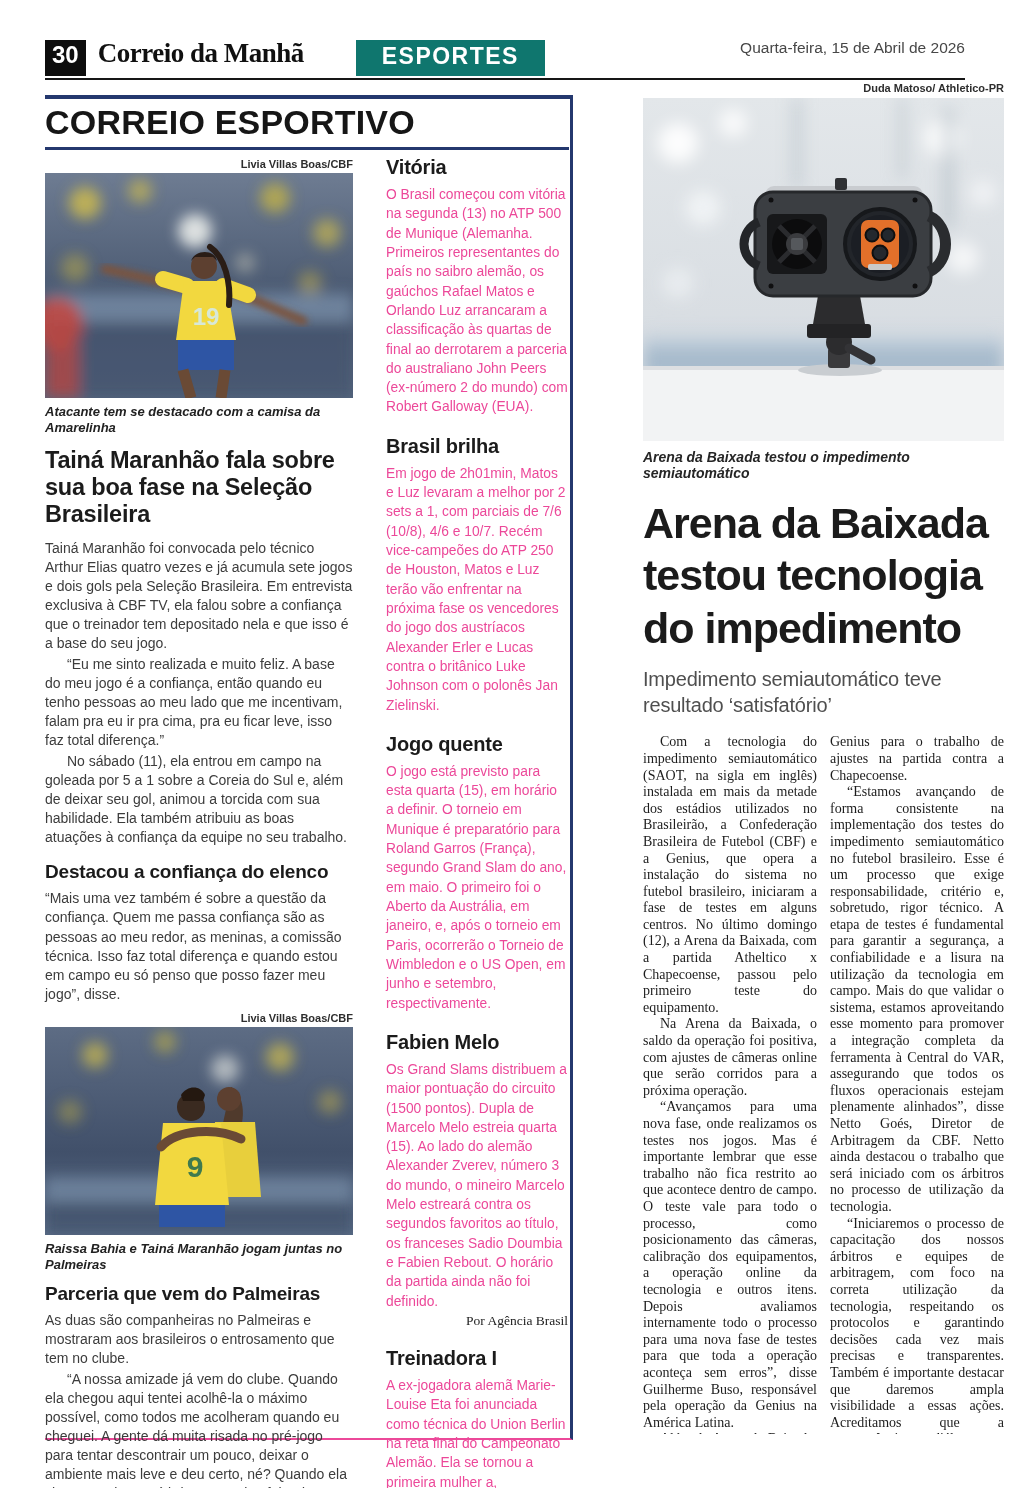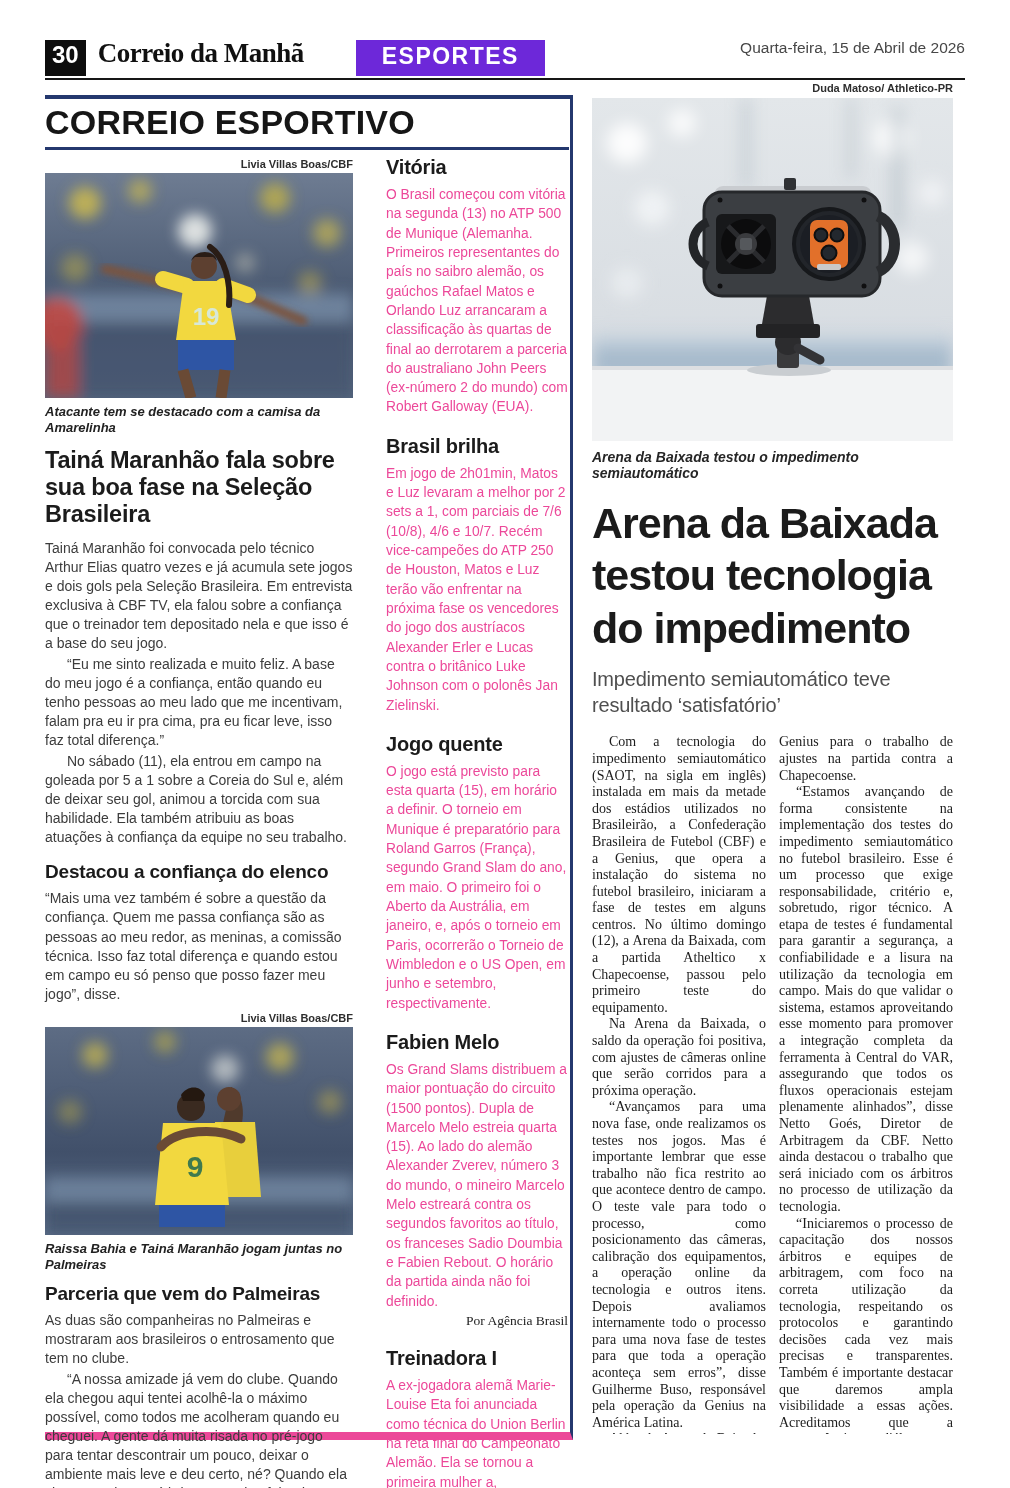--- a/index.html
+++ b/index.html
@@ -6,27 +6,27 @@
   .page{position:relative;width:1010px;height:1488px;background:#ffffff;margin:0 auto;
         font-family:"Liberation Sans",sans-serif;color:#3c3c3c;overflow:hidden;}
   
   .topbar{position:absolute;left:45px;top:40px;width:920px;height:36px;
           display:flex;}
   .pagenum-box{background:#0d0d0d;color:#fff;font-weight:bold;font-size:24px;
                padding:3px 7px 2px;line-height:1;}
   .masthead{font-family:"Liberation Serif",serif;font-weight:bold;font-size:27px;
             color:#101010;letter-spacing:-.5px;margin-left:12px;line-height:1;
             transform:scaleY(1.05);}
-  .section-box{background:#6d28d9;color:#fff;font-weight:bold;font-size:23px;
+  .section-box{background:#0f766e;color:#fff;font-weight:bold;font-size:23px;
                letter-spacing:1.5px;padding:5px 26px 4px;line-height:1;margin-left:52px;}
   .date{margin-left:auto;font-size:15.5px;color:#474747;line-height:1;padding-bottom:2px;}
   .header-rule{position:absolute;left:45px;top:78px;width:920px;height:2px;background:#161616;}
   
   .left-box{position:absolute;left:45px;top:95px;width:528px;height:1345px;
-            border-top:4px solid #24386e;border-bottom:8px solid #ec4899;
+            border-top:4px solid #24386e;border-bottom:2px solid #ec4899;
             border-right:3px solid #24386e;box-sizing:border-box;padding-right:1px;}
   .ce-title{font-size:34px;font-weight:800;color:#161616;letter-spacing:.2px;
             margin:6px 0 8px;line-height:1;}
   .ce-rule{height:3px;background:#24386e;margin-bottom:6px;}
   .cols{display:flex;}
   .colA{width:308px;flex:0 0 308px;}
   .colB{width:182px;flex:0 0 182px;margin-left:33px;}
   .credit{font-size:11px;font-weight:bold;color:#2e2e2e;text-align:right;margin:2px 0 3px;}
   .photo{display:block;}
   .caption{font-size:13px;font-weight:bold;font-style:italic;color:#222;margin:6px 0 10px;line-height:1.25;}
@@ -34,21 +34,21 @@
   .colA p{font-size:14px;line-height:1.36;margin:0 0 2px;color:#3c3c3c;}
   .colA p.ind{text-indent:22px;}
   .subhead2{font-size:19px;font-weight:700;color:#1b1b1b;margin:14px 0 6px;letter-spacing:-.2px;}
   
   .brief h3{font-size:20px;font-weight:700;color:#1b1b1b;margin:0 0 6px;letter-spacing:-.2px;}
   .brief{margin-bottom:18px;}
   .brief p{font-size:13.8px;line-height:1.40;margin:0;color:#ec4899;}
   .agency{font-family:"Liberation Serif",serif;font-weight:normal;font-size:13.5px;
           color:#1c1c1c;text-align:right;margin-top:2px;}
   
-  .right-col{position:absolute;left:592px;top:82px;width:361px;}
+  .right-col{position:absolute;left:643px;top:82px;width:361px;}
   .right-col .credit{margin:0 0 4px;}
   .caption2{font-size:14px;font-weight:600;font-style:italic;color:#262626;margin:8px 0 0;}
   .var-headline{font-size:43px;font-weight:700;color:#1b1b1b;line-height:1.22;
                 letter-spacing:-1px;margin:16px 0 12px;}
   .var-subhead{font-size:20px;color:#4f4f4f;line-height:1.3;margin:0 0 16px;letter-spacing:-.2px;}
   .var-body{display:flex;gap:13px;height:700px;overflow:hidden;
             font-family:"Liberation Serif",serif;}
   .var-col{width:174px;flex:0 0 174px;}
   .var-col p{font-size:14px;line-height:16.6px;margin:0;color:#1c1c1c;
              text-align:justify;text-indent:17px;}

